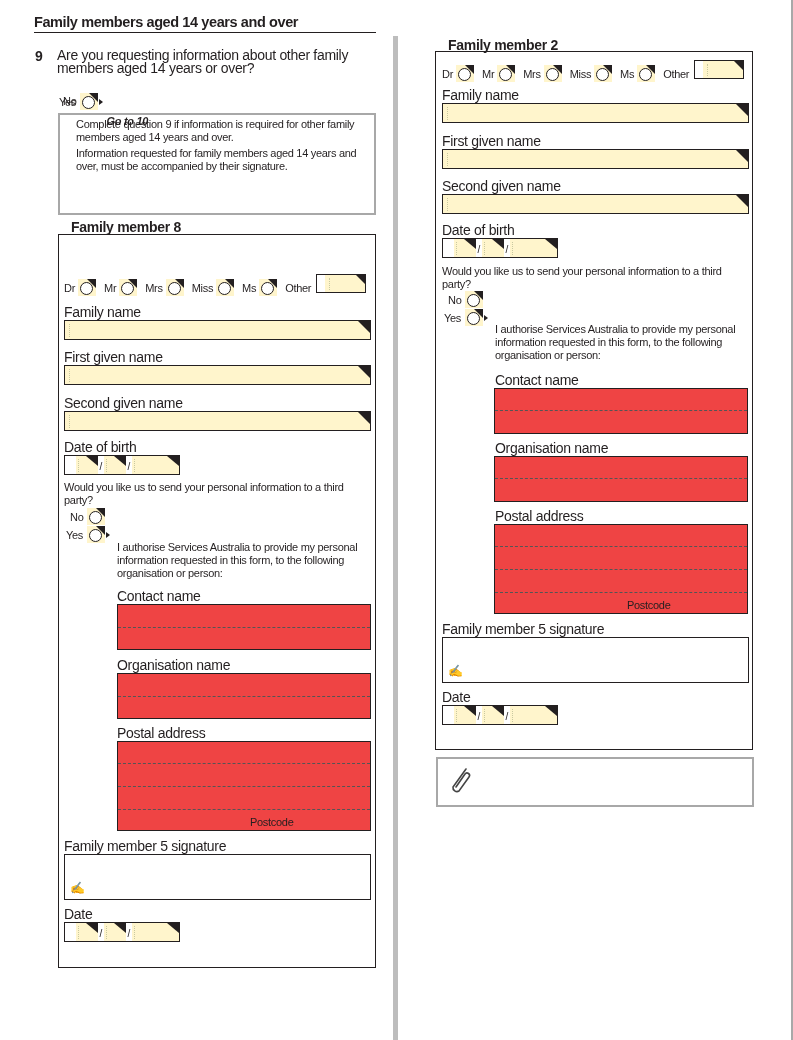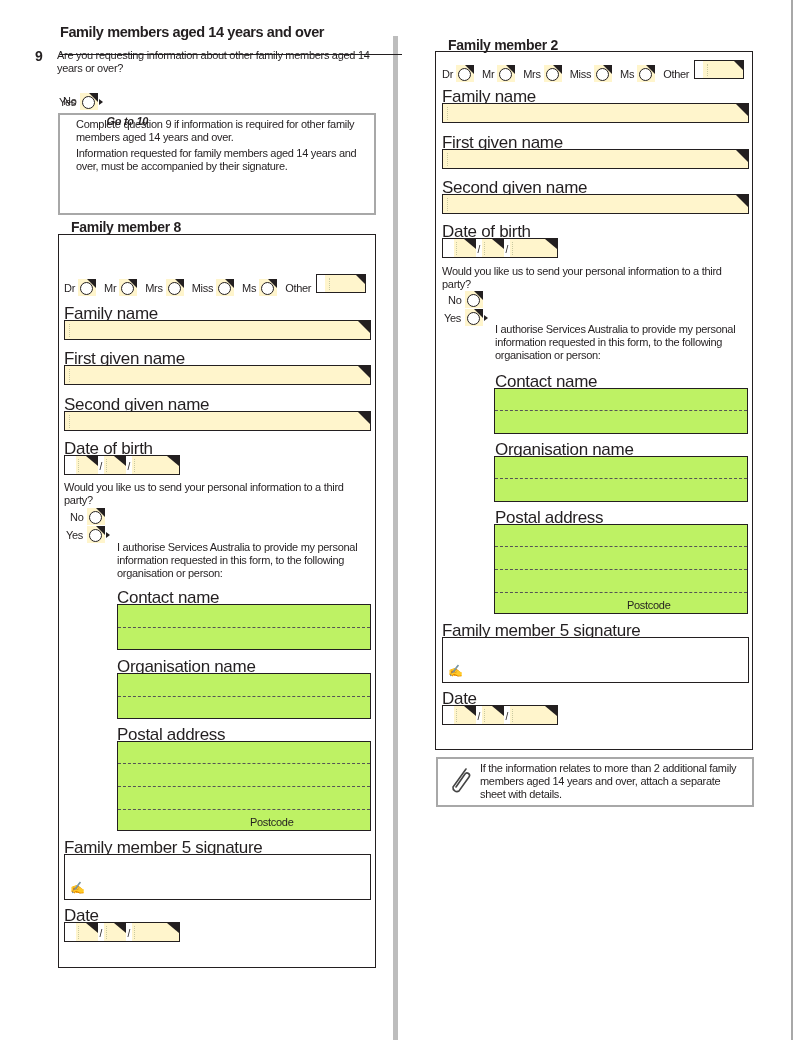--- a/index.html
+++ b/index.html
@@ -2,24 +2,24 @@
 <html><head>
 <meta charset="utf-8">
 <style>
   * { box-sizing: border-box; margin: 0; padding: 0; }
   html, body { width: 793px; height: 1040px; background: #fff; overflow: hidden; }
   body { position: relative; font-family: "Liberation Sans", sans-serif; color: #231f20; font-size: 11px; }
 
   .col-divider { position: absolute; left: 393px; top: 36px; width: 5px; height: 1004px; background: #bdbdbd; }
   .right-edge { position: absolute; left: 791px; top: 0; width: 2px; height: 1040px; background: #a8a8a8; }
 
-  .section-title { position: absolute; left: 34px; top: 24px; width: 342px; font-size: 14.5px; font-weight: bold; letter-spacing: -0.4px; border-bottom: 1px solid #231f20; padding-bottom: 14px; margin-left: 26px; }
+  .section-title { position: absolute; left: 34px; top: 14px; width: 342px; font-size: 14.5px; font-weight: bold; letter-spacing: -0.4px; border-bottom: 1px solid #231f20; padding-bottom: 2px; }
 
   .q-num { position: absolute; left: 35px; top: 48px; font-size: 14px; font-weight: bold; }
-  .q-text { position: absolute; left: 57px; top: 49px; width: 320px; font-size: 11px; line-height: 13px; letter-spacing: -0.3px; }
+  .q-text { position: absolute; left: 57px; top: 49px; width: 320px; font-size: 14px; line-height: 13px; letter-spacing: -0.3px; }
 
   .radio-row { position: absolute; display: flex; align-items: center; font-size: 11px; letter-spacing: -0.3px; }
   .radio { position: relative; display: inline-block; width: 18px; height: 17px; background: #fff5cc; }
   .radio::before { content: ""; position: absolute; left: 2px; top: 3px; width: 11px; height: 11px; border: 1px solid #231f20; border-radius: 50%; background: #fff; }
   .radio::after { content: ""; position: absolute; right: 0; top: 0; width: 0; height: 0; border-top: 9px solid #231f20; border-left: 9px solid transparent; }
   .radio.arrow .tip { position: absolute; right: -5px; top: 6px; width: 0; height: 0; border-left: 4px solid #231f20; border-top: 3px solid transparent; border-bottom: 3px solid transparent; }
   .goto { font-weight: bold; font-style: italic; margin-left: 8px; margin-top: 40px; }
 
   .note-box { position: absolute; border: 2px solid #a8a8a8; padding: 3px 16px; font-size: 11px; line-height: 12.5px; letter-spacing: -0.3px; }
   .note-box p { margin-bottom: 4px; }
@@ -27,34 +27,34 @@
   .member-title { position: absolute; font-size: 14px; font-weight: bold; letter-spacing: -0.3px; margin-left: 12px; }
   .member-box { position: absolute; border: 1px solid #231f20; }
 
   .titles { position: absolute; display: flex; align-items: center; font-size: 11px; letter-spacing: -0.3px; }
   .titles .lbl { margin: 0 3px 0 0; }
   .titles .radio { margin-right: 8px; }
   .other-box { position: relative; display: inline-block; width: 50px; height: 19px; border-left: 1px solid #231f20; border-bottom: 1px solid #231f20; border-top: 1px solid #231f20; border-right: 1px solid #231f20; background: linear-gradient(to right, #fff 0, #fff 8px, #fff5cc 8px); margin-left: 2px; top: -4px; }
   .other-box::after { content: ""; position: absolute; right: 0; top: 0; border-top: 9px solid #231f20; border-left: 9px solid transparent; }
   .other-box::before { content: ""; position: absolute; left: 12px; top: 3px; height: 12px; border-left: 1px dotted #c9c9a0; }
 
-  .field-label { position: absolute; font-size: 17px; letter-spacing: -0.3px; }
+  .field-label { position: absolute; font-size: 14px; letter-spacing: -0.3px; }
   .text-field { position: absolute; height: 20px; border: 1px solid #231f20; background: #fff5cc; }
   .text-field::after { content: ""; position: absolute; right: 0; top: 0; border-top: 12px solid #231f20; border-left: 12px solid transparent; }
   .text-field::before { content: ""; position: absolute; left: 4px; top: 3px; height: 13px; border-left: 1px dotted #c9c9a0; }
 
   .date-field { position: absolute; width: 116px; height: 20px; border: 1px solid #231f20; background: #fff; display: flex; }
   .date-seg { position: relative; height: 100%; background: #fff5cc; }
   .date-seg::after { content: ""; position: absolute; right: 0; top: 0; border-top: 10px solid #231f20; border-left: 12px solid transparent; }
   .date-seg::before { content: ""; position: absolute; left: 2px; top: 3px; height: 13px; border-left: 1px dotted #c9c9a0; }
   .date-gap { width: 11px; height: 100%; background: #fff; }
   .date-slash { position: relative; width: 6px; height: 100%; background: #fff; font-size: 10px; line-height: 22px; text-align: center; }
 
   .auth-text { position: absolute; font-size: 11px; line-height: 13px; letter-spacing: -0.3px; }
-  .write-box { position: absolute; border: 1px solid #231f20; background: #bef264; }
+  .write-box { position: absolute; border: 1px solid #231f20; background: #ef4444; }
   .dash { position: absolute; left: 0; right: 0; border-top: 1px dashed #555; }
   .postcode { position: absolute; bottom: 2px; font-size: 11px; letter-spacing: -0.3px; }
 
   .sig-box { position: absolute; border: 1px solid #231f20; background: #fff; }
   .sig-icon { position: absolute; left: 5px; bottom: 4px; font-size: 12px; color: #444; }
 
   .clip-note { position: absolute; border: 2px solid #a8a8a8; font-size: 11px; line-height: 13px; letter-spacing: -0.3px; padding: 3px 6px 3px 42px; }
   .clip-icon { position: absolute; left: 8px; top: 6px; }
 </style>
 </head>
@@ -250,14 +250,13 @@
   <div class="date-slash">/</div>
   <div class="date-seg" style="width:47px"></div>
 </div>
 
 <div class="clip-note" style="left:436px;top:757px;width:318px;height:50px;">
   <span class="clip-icon">
     <svg width="26" height="32" viewBox="0 0 26 32">
       <path d="M20 4 L7 22 A4 4 0 0 0 13 26 L23 12 A2.5 2.5 0 0 0 19 9 L10 22" fill="none" stroke="#444" stroke-width="1.6" stroke-linecap="round"></path>
     </svg>
   </span>
-  <span>If the information relates to more than 2 additional family members aged 14 years and over, attach a separate sheet with details.</span>
 </div>
 
 </body></html>

